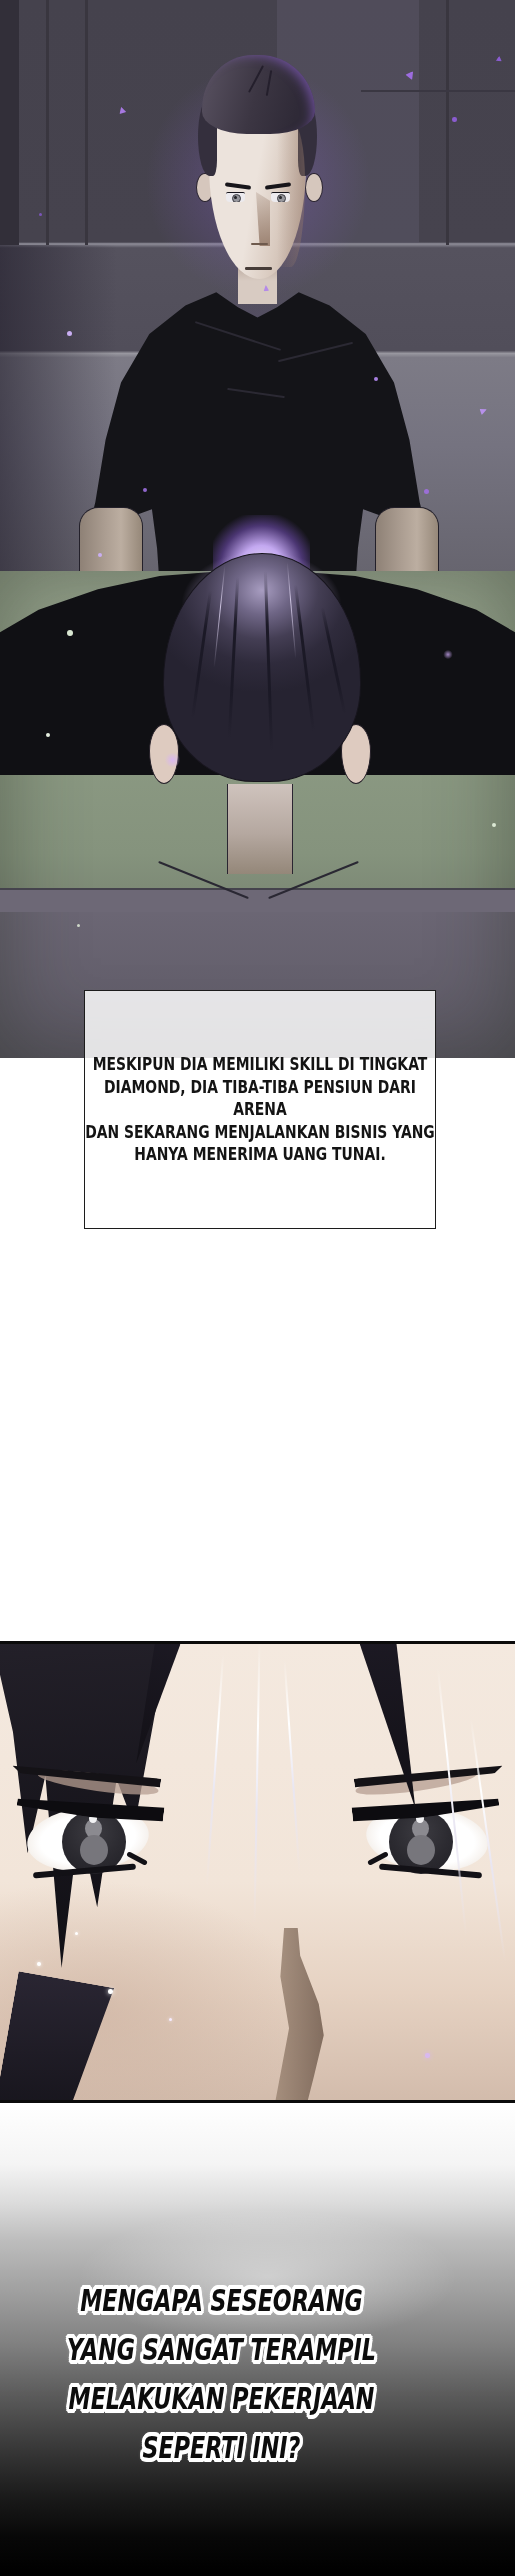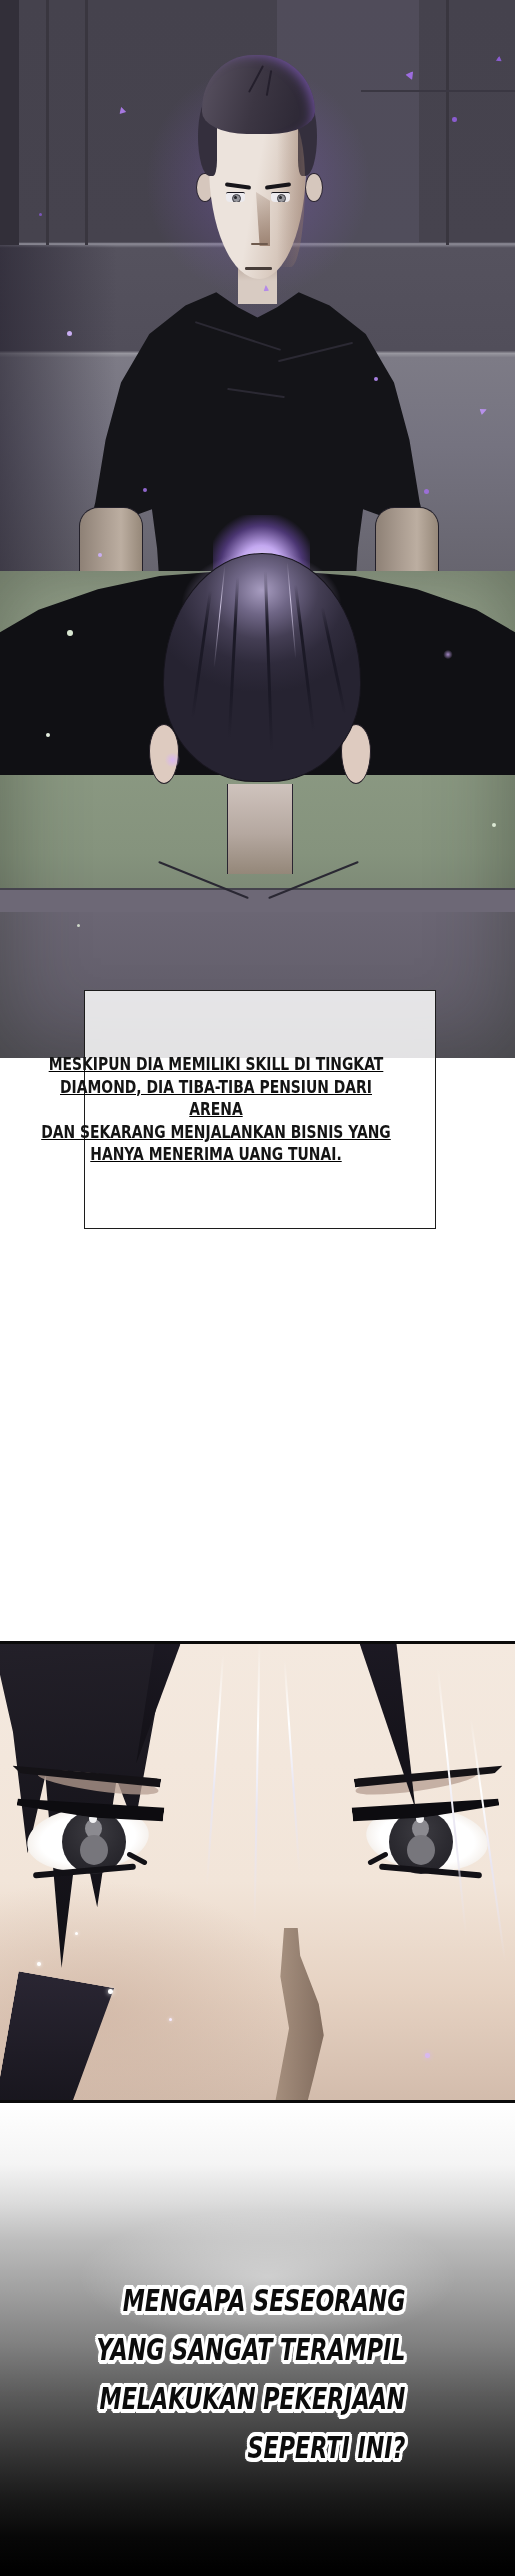--- a/index.html
+++ b/index.html
@@ -71,21 +71,21 @@
   .neck2{left:227px;top:213px;width:64px;height:90px;z-index:1;
     background:linear-gradient(180deg,#cfc3bd 0%,#b5a8a0 55%,#948779 100%);
     border-left:1.9px solid #2a2531;border-right:1.9px solid #2a2531;}
   .shoulders2{left:0;top:283px;width:515px;height:204px;z-index:4;background:#101014;
     clip-path:polygon(0% 30%,7.5% 19%,19% 9%,31% 2.5%,41% 0.5%,44% 4%,39% 13%,35% 25%,50% 40%,65% 25%,61% 13%,56% 4%,59% 0.5%,69% 2.5%,81% 9%,92.5% 19%,100% 30%,100% 100%,0% 100%);}
   .collarline{background:#2a2833;height:1.9px;z-index:5;border-radius:1.3px;}
   .pglow{border-radius:50%;z-index:6;}
 
   
   .nbox{position:absolute;z-index:5;border:1.9px solid #1c1c1c;background:rgba(255,255,255,.84);
-        display:flex;align-items:center;justify-content:flex-end;text-decoration:underline;}
+        display:flex;align-items:center;justify-content:center;}
   .nbox-text{width:438px;flex:none;text-align:center;font-weight:bold;font-size:17.4px;line-height:22.5px;
         color:#141414;transform:scaleX(.8);letter-spacing:0px;}
 
   
   .panel3{position:absolute;left:0;top:1641px;width:515px;height:462px;overflow:hidden;z-index:2;
     background:
       radial-gradient(ellipse 60% 40% at 18% 80%,rgba(197,168,150,.5),rgba(197,168,150,0) 70%),
       linear-gradient(180deg,#f4e9df 0%,#f2e5d9 52%,#e6d2c2 76%,#d2bbab 100%);}
   .p3-edge{left:0;width:515px;height:3.2px;background:#0b0b0b;z-index:9;}
   .brow3{height:16.7px;background:#141216;z-index:4;}
@@ -113,21 +113,21 @@
   .nose3{left:263px;top:287px;width:62px;height:173px;z-index:2;opacity:.85;
     background:linear-gradient(90deg,#a8917e 0%,#8a7464 55%,#715c4e 100%);
     clip-path:polygon(34% 0,56% 0,60% 16%,90% 44%,98% 62%,82% 86%,72% 100%,20% 100%,42% 58%,28% 28%);}
   .dot{border-radius:50%;z-index:8;}
 
   
   .bottom{position:absolute;left:0;top:2103px;width:515px;height:473px;z-index:1;
     background:
       radial-gradient(ellipse 270px 97px at 52% 174px,rgba(255,255,255,.45),rgba(255,255,255,0) 70%),
       linear-gradient(180deg,#ffffff 0%,#f4f4f4 13%,#dcdcdc 21%,#bdbdbd 29%,#a2a2a2 39%,#808080 51%,#5a5a5a 62%,#383838 73%,#1b1b1b 83%,#070707 92%,#000000 100%);}
-  .caption{position:absolute;left:0;top:173px;width:443px;text-align:right;z-index:2;margin-left:20px;}
+  .caption{position:absolute;left:0;top:173px;width:443px;text-align:center;z-index:2;}
   .caption span{display:block;font-weight:bold;font-style:italic;font-size:30px;line-height:49px;
     color:#0c0c0c;transform:scaleX(.74);
     -webkit-text-stroke:0px;
     text-shadow:
       -3.9px 0 0 #fff,3.9px 0 0 #fff,0 -3.9px 0 #fff,0 3.9px 0 #fff,
       -2.6px -2.6px 0 #fff,2.6px -2.6px 0 #fff,-2.6px 2.6px 0 #fff,2.6px 2.6px 0 #fff,
       -3.9px 1.9px 0 #fff,3.9px 1.9px 0 #fff,-3.9px -1.9px 0 #fff,3.9px -1.9px 0 #fff,
       -1.9px 3.9px 0 #fff,1.9px 3.9px 0 #fff,-1.9px -3.9px 0 #fff,1.9px -3.9px 0 #fff,
       0 0 6.4px rgba(255,255,255,.9);}
 </style>

